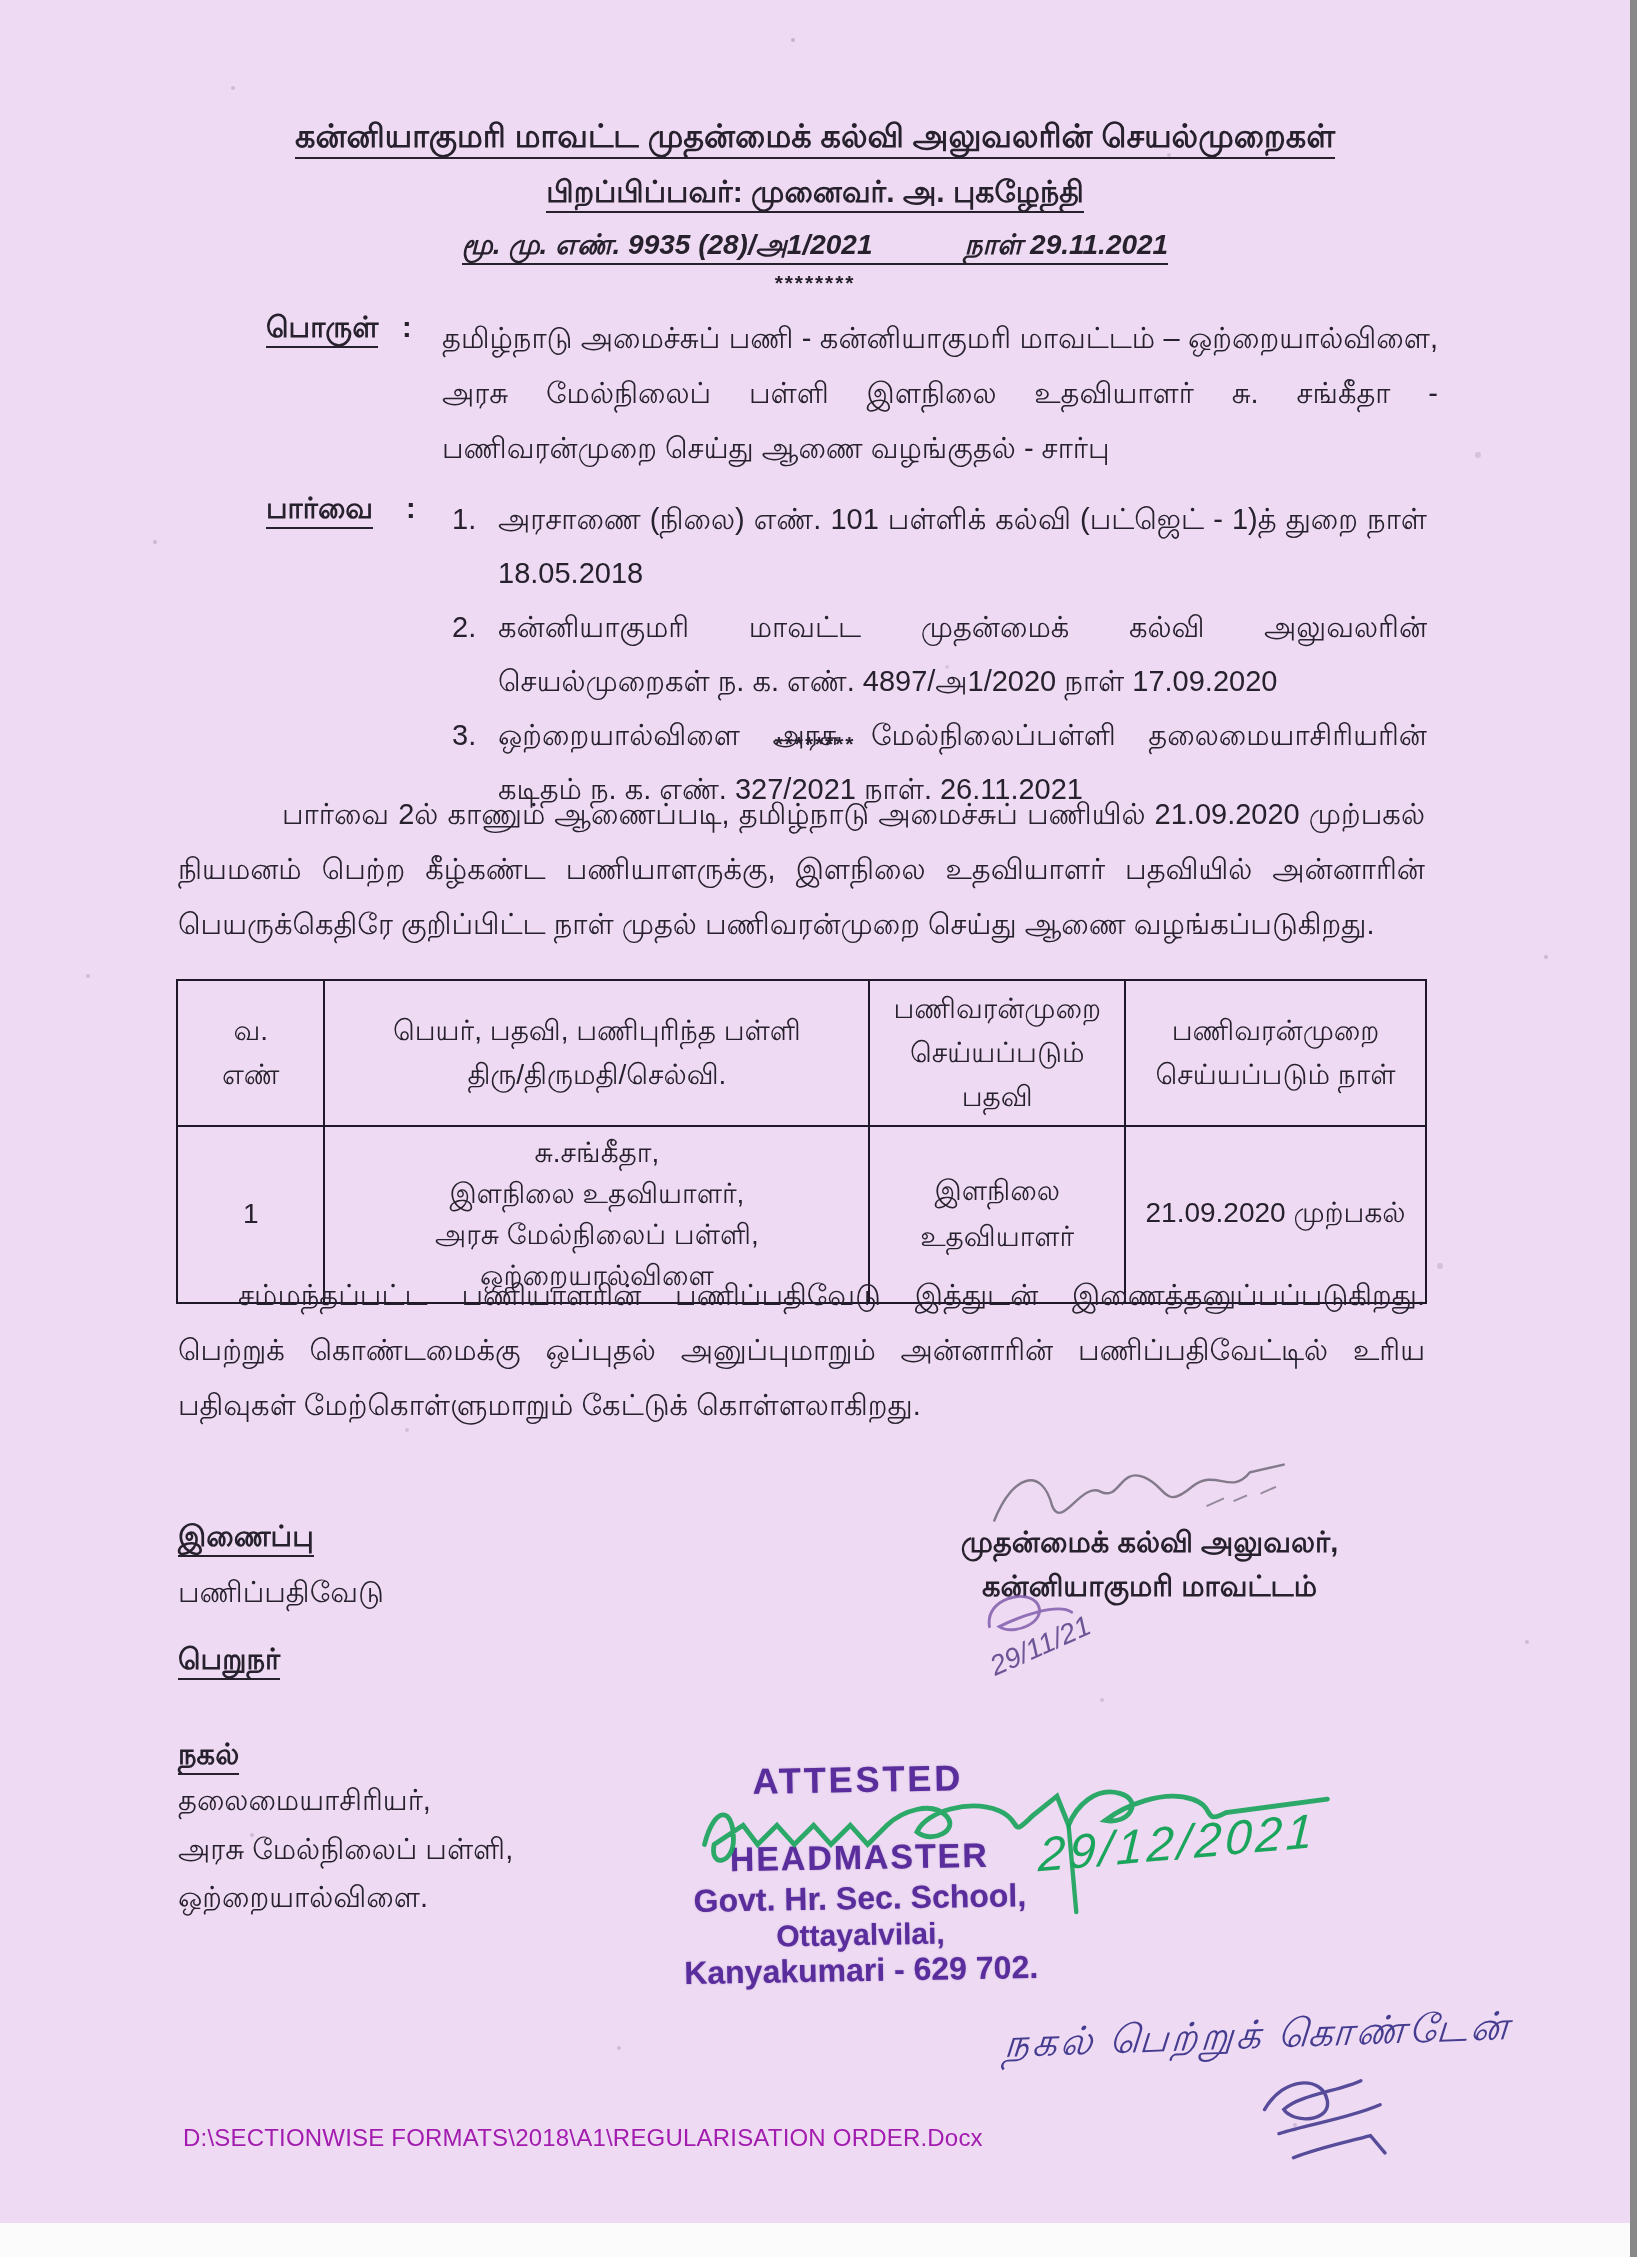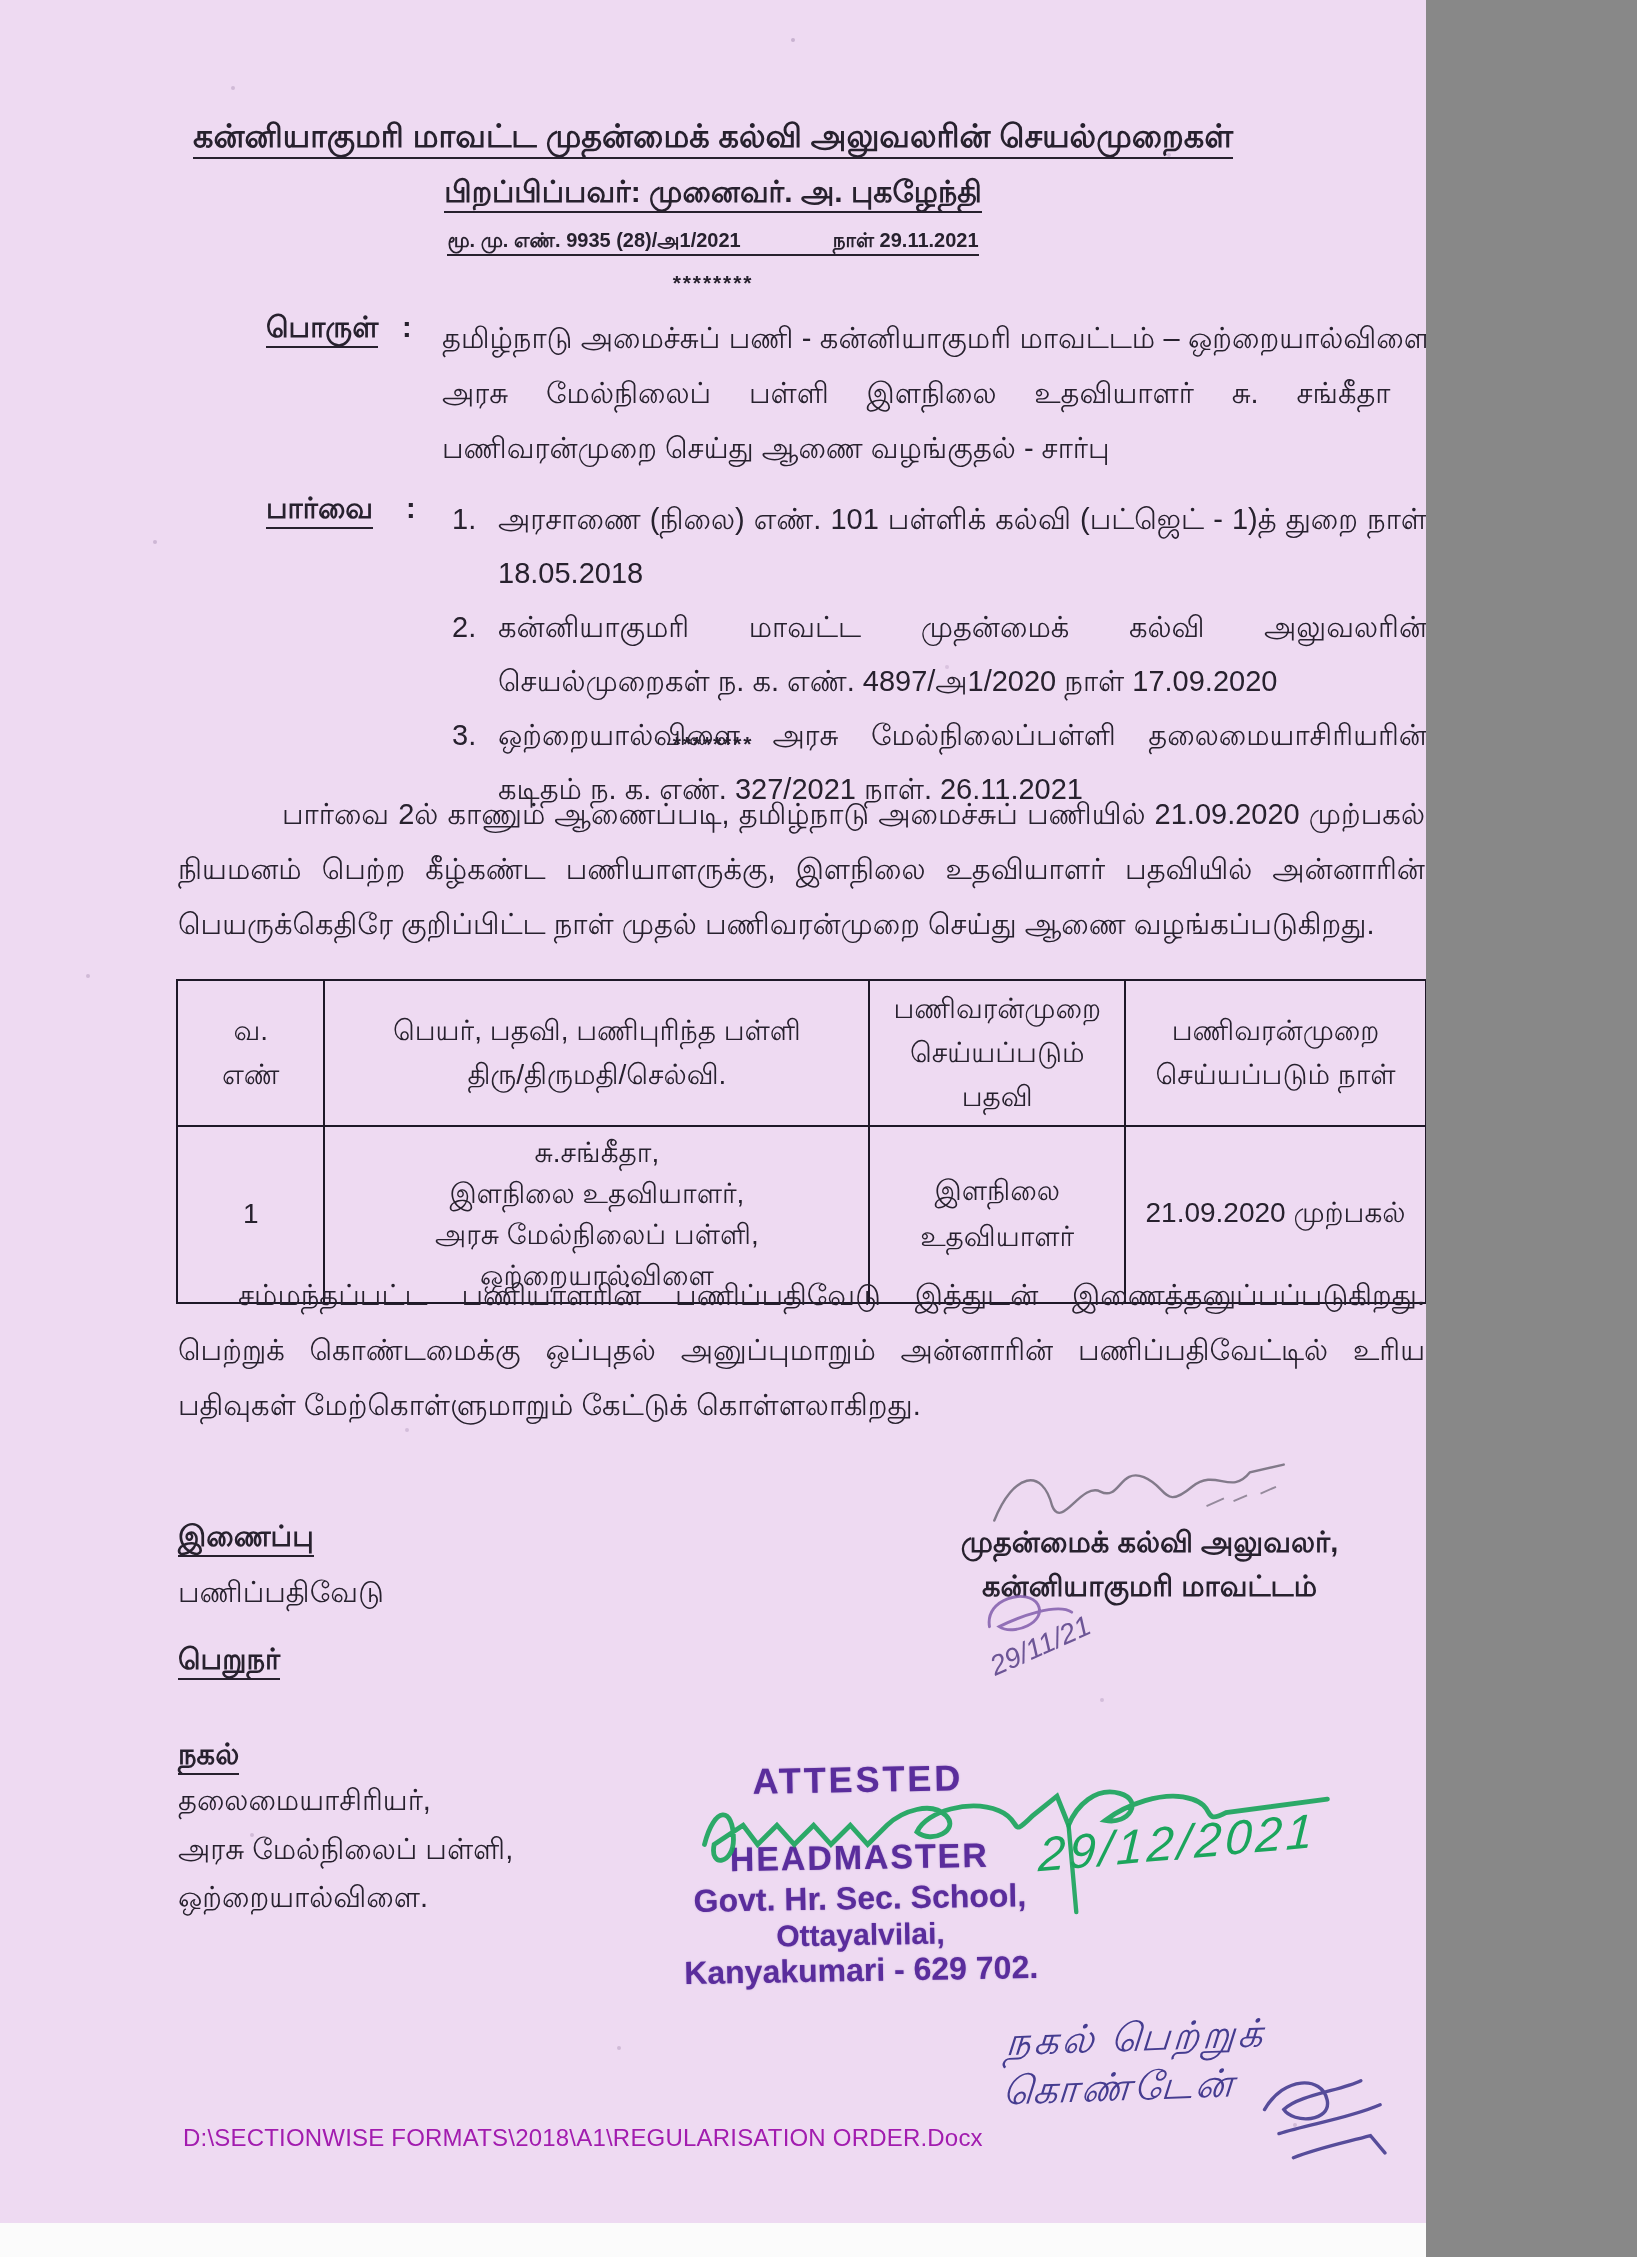--- a/index.html
+++ b/index.html
@@ -1,18 +1,18 @@
 <!DOCTYPE html>
 <html><head>
 <meta charset="utf-8">
 <style>
   html,body{margin:0;padding:0;background:#888;}
   #page{
     position:relative;
-    width:1426px;height:2257px;
+    width:1630px;height:2257px;
     background:#eedaf2;
     overflow:hidden;
     font-family:"Liberation Sans","DejaVu Sans",sans-serif;
     color:#27212e;
   }
   
   .speckles{position:absolute;top:0;left:0;width:1.9px;height:1.9px;border-radius:50%;
     box-shadow:
       232px 87px 0 1px rgba(90,60,110,.20), 792px 39px 0 1px rgba(90,60,110,.25),
       1168px 154px 0 1px rgba(90,60,110,.18), 154px 541px 0 1px rgba(90,60,110,.22),
@@ -24,21 +24,21 @@
       946px 666px 0 1px rgba(90,60,110,.14), 1294px 2124px 0 1px rgba(90,60,110,.2);}
   .abs{position:absolute;}
   .center{left:0;width:100%;text-align:center;}
   .b{font-weight:bold;}
   .u{border-bottom:2.4px solid #27212e;padding-bottom:2.9px;}
   .just{text-align:justify;}
   .stars{font-size:21px;font-weight:bold;letter-spacing:1.9px;}
   
   .title-line{top:118px;font-size:32px;}
   .issuer-line{top:175px;font-size:30px;}
-  .ref-line{top:229px;font-size:20px;}
+  .ref-line{top:229px;font-size:28px;font-style:italic;}
   .refgap{display:inline-block;width:92px;}
   .stars1{top:271px;}
   
   .sub-label{left:266px;top:311px;font-size:29px;}
   .sub-colon{left:402px;top:311px;font-size:29px;}
   .sub-text{left:442px;top:311px;width:996px;font-size:29px;line-height:55px;}
   
   .ref-label{left:266px;top:492px;font-size:29px;}
   .ref-colon{left:406px;top:492px;font-size:29px;}
   .ref-list{left:452px;top:492px;width:975px;font-size:29px;}

